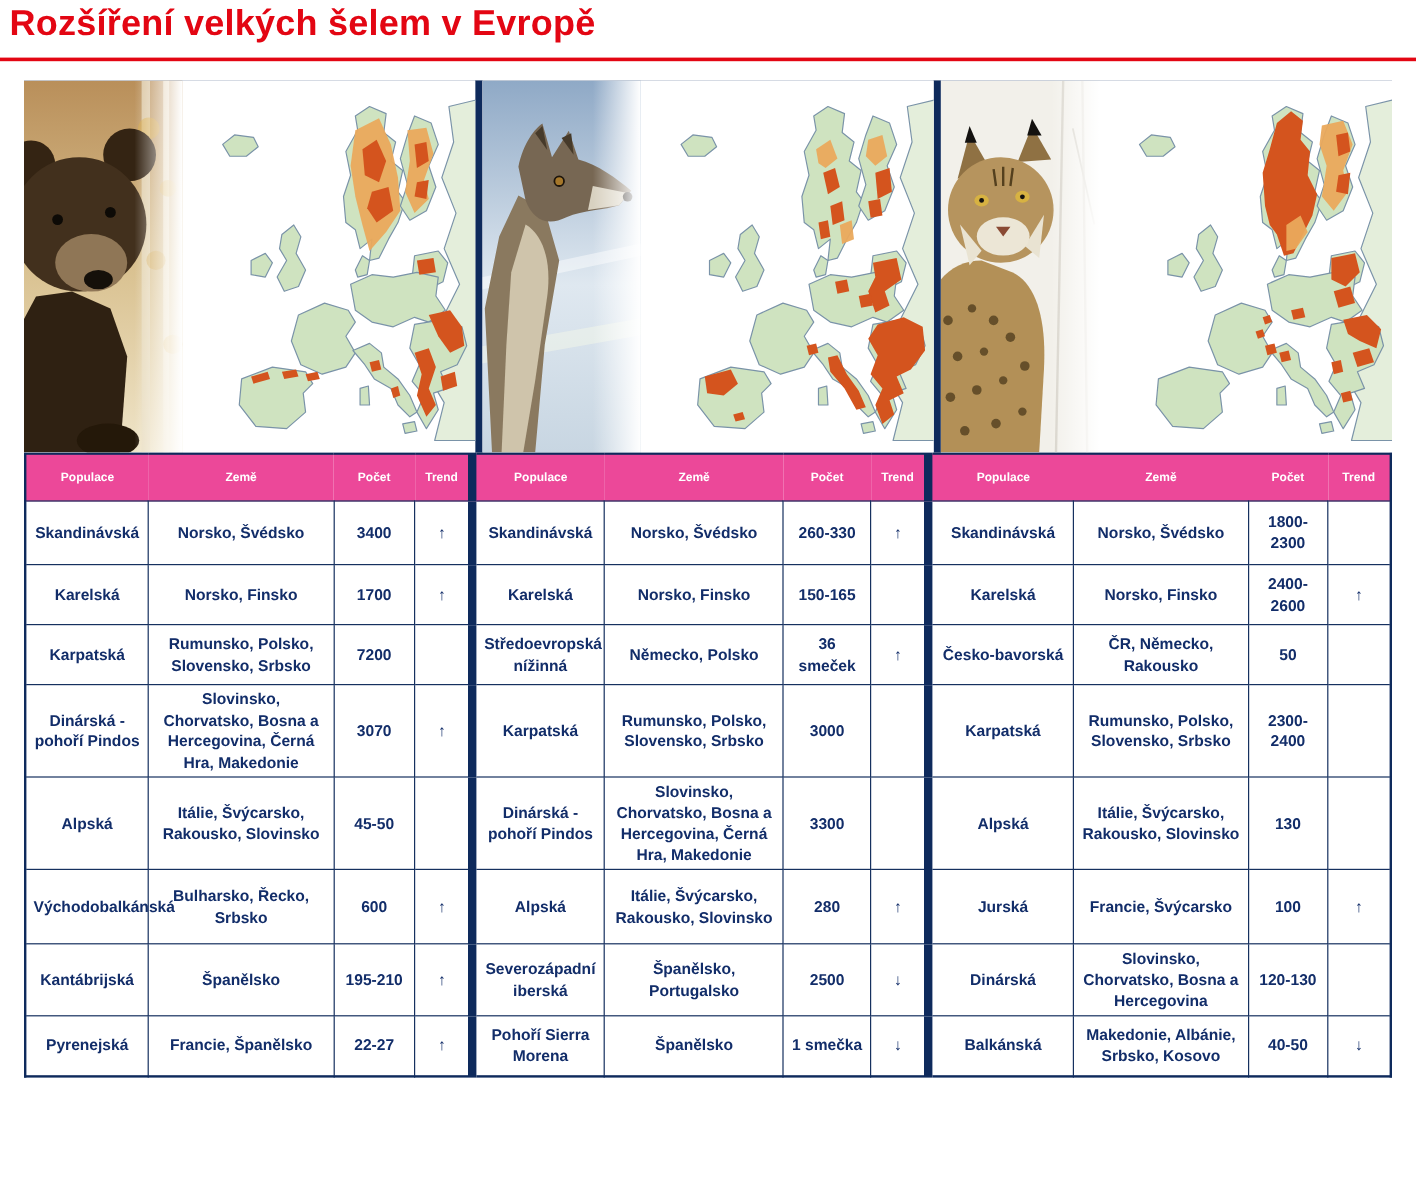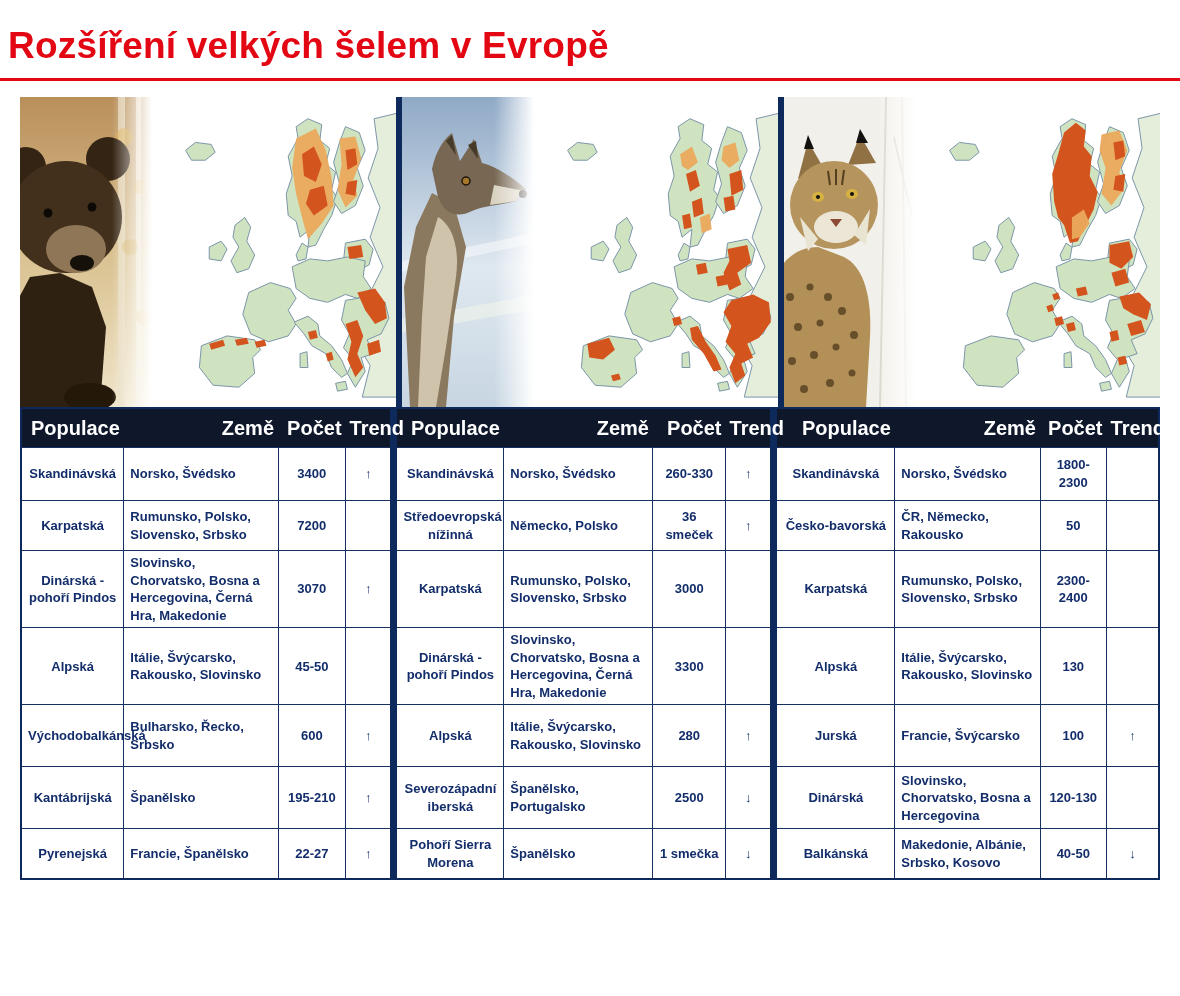--- a/index.html
+++ b/index.html
@@ -1,35 +1,35 @@
 <!DOCTYPE html>
 <html><head>
 <meta charset="utf-8">
 <style>
   html,body{margin:0;padding:0;background:#ffffff;}
   body{width:1180px;height:996px;overflow:hidden;font-family:"Liberation Sans",sans-serif;position:relative;}
 
-  .page-title{color:#e30613;font-size:37px;font-weight:bold;margin:0;padding:25px 0 0 8px;letter-spacing:.2px;}
+  .page-title{color:#e30613;font-size:30px;font-weight:bold;margin:0;padding:3px 0 0 8px;letter-spacing:.2px;}
   .title-rule{height:3px;background:#e30613;margin-top:11px;width:1180px;}
 
   .panels{display:flex;gap:6px;background:#0e2a5c;margin:16px 20px 0 20px;height:310px;}
   .panel{flex:1 1 0;background:#ffffff;display:flex;overflow:hidden;position:relative;}
   .photo{width:132px;height:310px;flex:0 0 132px;position:relative;}
   .photo svg{display:block;}
   .mapwrap{flex:1;background:#ffffff;display:flex;align-items:center;justify-content:center;}
   .mapwrap svg{display:block;height:306px;}
 
   table.pop-table{border-collapse:collapse;table-layout:fixed;width:1140px;margin:0 20px;
     border:2px solid #0e2a5c;}
-  table.pop-table th{background:#0f172a;color:#ffffff;font-size:20px;font-weight:bold;
-    height:34px;text-align:right;padding:2px 4px;}
+  table.pop-table th{background:#ec4899;color:#ffffff;font-size:10px;font-weight:bold;
+    height:34px;text-align:center;padding:2px 4px;}
   table.pop-table td{border:1.5px solid #16305f;color:#122d69;font-size:13px;font-weight:bold;
     padding:3px 6px;vertical-align:middle;background:#ffffff;line-height:1.35;}
   td.col-pop{text-align:center;}
-  td.col-zeme{text-align:left;}
+  td.col-zeme{text-align:center;}
   td.col-pocet{text-align:center;}
   td.col-trend{text-align:center;font-size:18px;}
   .group-start{border-left:7px solid #0e2a5c !important;}
   .trend-up{color:#00a550;}
   .trend-down{color:#c40000;}
   tbody tr:nth-child(1){height:53px;}
   tbody tr:nth-child(2){height:50px;}
   tbody tr:nth-child(3){height:50px;}
   tbody tr:nth-child(4){height:46px;}
   tbody tr:nth-child(5){height:62px;}
@@ -294,20 +294,34 @@
           <td class="col-pop group-start">Skandinávská</td>
           <td class="col-zeme">Norsko, Švédsko</td>
           <td class="col-pocet">260-330</td>
           <td class="col-trend trend-up">↑</td>
           <td class="col-pop group-start">Skandinávská</td>
           <td class="col-zeme">Norsko, Švédsko</td>
           <td class="col-pocet">1800-2300</td>
           <td class="col-trend"></td>
         </tr>
         <tr>
+          <td class="col-pop">Karelská</td>
+          <td class="col-zeme">Norsko, Finsko</td>
+          <td class="col-pocet">1700</td>
+          <td class="col-trend trend-up">↑</td>
+          <td class="col-pop group-start">Karelská</td>
+          <td class="col-zeme">Norsko, Finsko</td>
+          <td class="col-pocet">150-165</td>
+          <td class="col-trend"></td>
+          <td class="col-pop group-start">Karelská</td>
+          <td class="col-zeme">Norsko, Finsko</td>
+          <td class="col-pocet">2400-2600</td>
+          <td class="col-trend trend-up">↑</td>
+        </tr>
+        <tr>
           <td class="col-pop">Karpatská</td>
           <td class="col-zeme">Rumunsko, Polsko, Slovensko, Srbsko</td>
           <td class="col-pocet">7200</td>
           <td class="col-trend"></td>
           <td class="col-pop group-start">Středoevropská nížinná</td>
           <td class="col-zeme">Německo, Polsko</td>
           <td class="col-pocet">36 smeček</td>
           <td class="col-trend trend-up">↑</td>
           <td class="col-pop group-start">Česko-bavorská</td>
           <td class="col-zeme">ČR, Německo, Rakousko</td>

